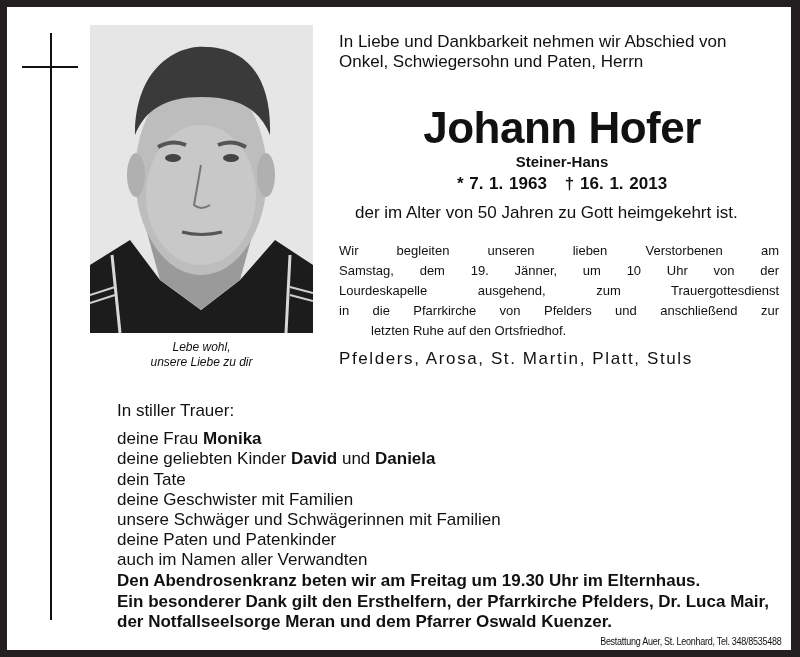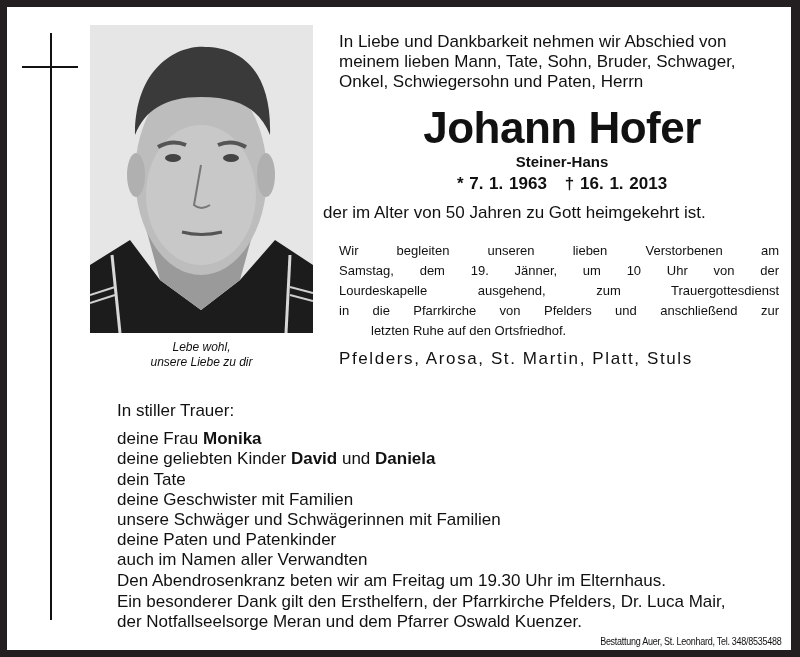--- a/index.html
+++ b/index.html
@@ -8,31 +8,31 @@
   .cross-v { position: absolute; left: 43px; top: 26px; width: 2px; height: 587px; background: #111; }
   .cross-h { position: absolute; left: 15px; top: 59px; width: 56px; height: 2px; background: #111; }
   .photo { position: absolute; left: 83px; top: 18px; width: 223px; height: 308px; background: #e8e8e8; overflow: hidden; }
   .photo svg { display: block; }
   .caption { position: absolute; left: 83px; top: 333px; width: 223px; text-align: center; font-style: italic; font-size: 12px; line-height: 14.5px; }
   .intro { position: absolute; left: 332px; top: 25px; width: 446px; font-size: 17px; line-height: 20px; text-align: left; }
   .name { position: absolute; left: 332px; top: 96px; width: 446px; text-align: center; font-weight: bold; font-size: 44px; line-height: 50px; letter-spacing: -0.5px; }
   .alias { position: absolute; left: 332px; top: 146px; width: 446px; text-align: center; font-weight: bold; font-size: 15px; line-height: 18px; }
   .dates { position: absolute; left: 332px; top: 166px; width: 446px; text-align: center; font-weight: bold; font-size: 17px; line-height: 22px; word-spacing: 1px; }
   .dates .gap { display: inline-block; width: 18px; }
-  .age { position: absolute; left: 316px; top: 196px; width: 446px; font-size: 17px; line-height: 20px; }
+  .age { position: absolute; left: 348px; top: 196px; width: 446px; font-size: 17px; line-height: 20px; }
   .funeral { position: absolute; left: 332px; top: 234px; width: 440px; font-size: 13px; line-height: 20px; text-align: justify; }
   .funeral span { display: block; text-align: justify; text-align-last: justify; }
   .funeral span.last { text-align-last: left; margin-left: 32px; }
   .places { position: absolute; left: 332px; top: 342px; width: 446px; font-size: 17px; line-height: 20px; letter-spacing: 1.6px; }
   .mourners { position: absolute; left: 110px; top: 394px; width: 670px; font-size: 17px; line-height: 20.2px; }
   .mourners div { white-space: nowrap; }
   .mourners .head { margin-bottom: 8px; }
   .mourners b { font-weight: bold; }
   .notes { position: absolute; left: 110px; top: 564px; width: 680px; font-size: 17px; line-height: 20.5px; }
-  .notes div { white-space: nowrap; }
+  .notes div { white-space: nowrap; font-weight: bold; }
   .footer { position: absolute; right: 10px; top: 629px; font-size: 10px; line-height: 12px; letter-spacing: -0.3px; transform: scaleX(0.9); transform-origin: right; }
 </style>
 </head>
 <body>
 
 <div class="card">
   <div class="cross-v"></div>
   <div class="cross-h"></div>
 
   <div class="photo" title="Portrait photo of Johann Hofer (black and white)">
@@ -68,21 +68,20 @@
     </svg>
   </div>
 
   <div class="caption">
     <div>Lebe wohl,</div>
     <div>unsere Liebe zu dir</div>
   </div>
 
   <div class="intro">
     <div>In Liebe und Dankbarkeit nehmen wir Abschied von</div>
-    <div>meinem lieben Mann, Tate, Sohn, Bruder, Schwager,</div>
     <div>Onkel, Schwiegersohn und Paten, Herrn</div>
   </div>
 
   <div class="name">Johann Hofer</div>
   <div class="alias">Steiner-Hans</div>
   <div class="dates">
     <span>* 7. 1. 1963</span><span class="gap"></span><span>† 16. 1. 2013</span>
   </div>
 
   <div class="age">der im Alter von 50 Jahren zu Gott heimgekehrt ist.</div>

